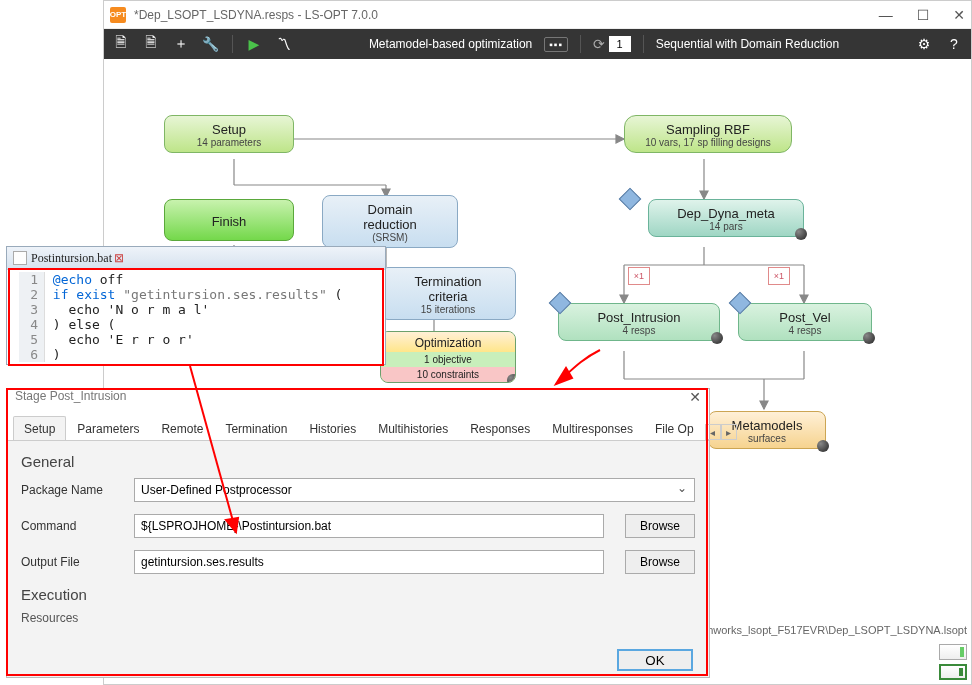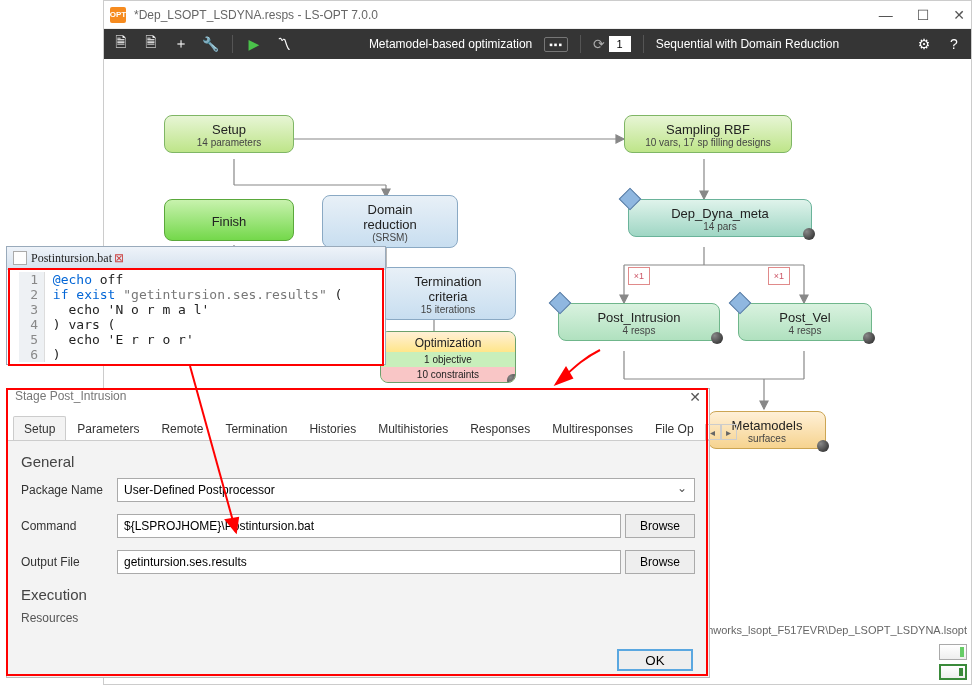--- a/index.html
+++ b/index.html
@@ -71,21 +71,21 @@
   .stage-dlg{ position:absolute; left:6px; top:388px; width:704px; height:290px; background:#f3f3f3; border:1px solid #bbb; z-index:5;}
   .stage-titlebar{height:24px; background:#fff; display:flex; align-items:flex-start; padding:0 8px; font-size:12px; color:#777;}
   .stage-titlebar .x{margin-left:auto; font-size:14px; color:#555;}
   .tabs-row{height:28px; background:#fff; display:flex; align-items:end; padding-left:6px; border-bottom:1px solid #ccc;}
   .tabs-row .tab{padding:5px 10px 4px 10px; font-size:12px; color:#333; border:1px solid transparent; border-bottom:none; cursor:default; white-space:nowrap;}
   .tabs-row .tab.active{ background:#f3f3f3; border-color:#ccc; border-radius:2px 2px 0 0;}
   .tabs-row .nav-arr{margin-left:auto; display:flex; align-items:center; padding-right:4px; color:#666;}
   .tabs-row .nav-arr span{ border:1px solid #ccc; width:16px; height:16px; display:flex;align-items:center;justify-content:center; font-size:10px;}
   .stage-body{ padding:10px 14px; color:#333;}
   .stage-body h3{ margin:2px 0 8px 0; font-family:Liberation Sans, sans-serif; font-weight:normal; font-size:15px; color:#444;}
-  .form-row{ display:flex; align-items:center; margin-bottom:12px; gap:4px;}
+  .form-row{ display:flex; align-items:center; margin-bottom:12px; gap:21px;}
   .form-row label{ width:92px;}
   .form-row input[type=text], .form-row select{ flex:1; height:24px; padding:0 6px; border:1px solid #aaa; background:#fff; font-size:12px;}
   .form-row .browse{ width:70px; height:24px; border:1px solid #aaa; background:#eee; font-size:12px;}
   select{ appearance:none; -webkit-appearance:none; background:#fff;}
   .select-wrap{position:relative; flex:1; display:flex;}
   .select-wrap::after{content:"⌄"; position:absolute; right:8px; top:3px; color:#555; font-size:12px; pointer-events:none;}
   .ok-btn{ position:absolute; right:16px; bottom:6px; width:76px; height:22px; border:2px solid #5aa7e0; background:#eee;}
 
   
   .hl-red{ position:absolute; border:2px solid #f00; pointer-events:none; z-index:50;}
@@ -167,35 +167,35 @@
 
         <line x1="130" y1="186" x2="130" y2="260"></line>
       </g>
     </svg>
 
     <div class="node green" style="left:60px; top:56px; width:130px;">
       <div class="ntitle">Setup</div>
       <div class="nsub">14 parameters</div>
     </div>
 
-    <div class="node green" style="left:520px; top:56px; width:168px;">
+    <div class="node green" style="left:520px; top:56px; width:168px;border-radius:12px;">
       <div class="ntitle">Sampling RBF</div>
       <div class="nsub">10 vars, 17 sp filling designs</div>
     </div>
 
     <div class="node finishn" style="left:60px; top:140px; width:130px; height:42px; display:flex;align-items:center;justify-content:center;">
       <div class="ntitle">Finish</div>
     </div>
 
     <div class="node blue" style="left:218px; top:136px; width:136px;">
       <div class="ntitle">Domain reduction</div>
       <div class="nsub">(SRSM)</div>
     </div>
 
-    <div class="node teal" style="left:524px; top:140px; width:184px;">
+    <div class="node teal" style="left:544px; top:140px; width:156px;">
       <div class="ntitle">Dep_Dyna_meta</div>
       <div class="nsub">14 pars</div>
       <div class="dot" style="right:-4px;bottom:-4px;"></div>
     </div>
     <div class="diamond" style="left:518px; top:132px;"></div>
 
     <div class="node blue" style="left:276px; top:208px; width:136px;">
       <div class="ntitle">Termination criteria</div>
       <div class="nsub">15 iterations</div>
     </div>
@@ -246,21 +246,21 @@
 <div class="bat-window">
   <div class="bat-head">
     <span class="pg"></span>
     <span class="fname">Postintursion.bat</span>
     <span class="close-tab">⊠</span>
   </div>
   <div class="bat-body">
     <div class="codeline"><span class="gutter">1</span> <span class="kw-blue">@echo</span><span> off</span></div>
     <div class="codeline"><span class="gutter">2</span> <span class="kw-blue">if exist </span><span class="kw-str">"getintursion.ses.results"</span><span> (</span></div>
     <div class="codeline"><span class="gutter">3</span> <span>  echo 'N o r m a l'</span></div>
-    <div class="codeline"><span class="gutter">4</span> <span>) vars (</span></div>
+    <div class="codeline"><span class="gutter">4</span> <span>) else (</span></div>
     <div class="codeline"><span class="gutter">5</span> <span>  echo 'E r r o r'</span></div>
     <div class="codeline"><span class="gutter">6</span> <span>)</span></div>
   </div>
 </div>
 
 <div class="stage-dlg">
   <div class="stage-titlebar">
     <span>Stage Post_Intrusion</span>
     <span class="x">✕</span>
   </div>

